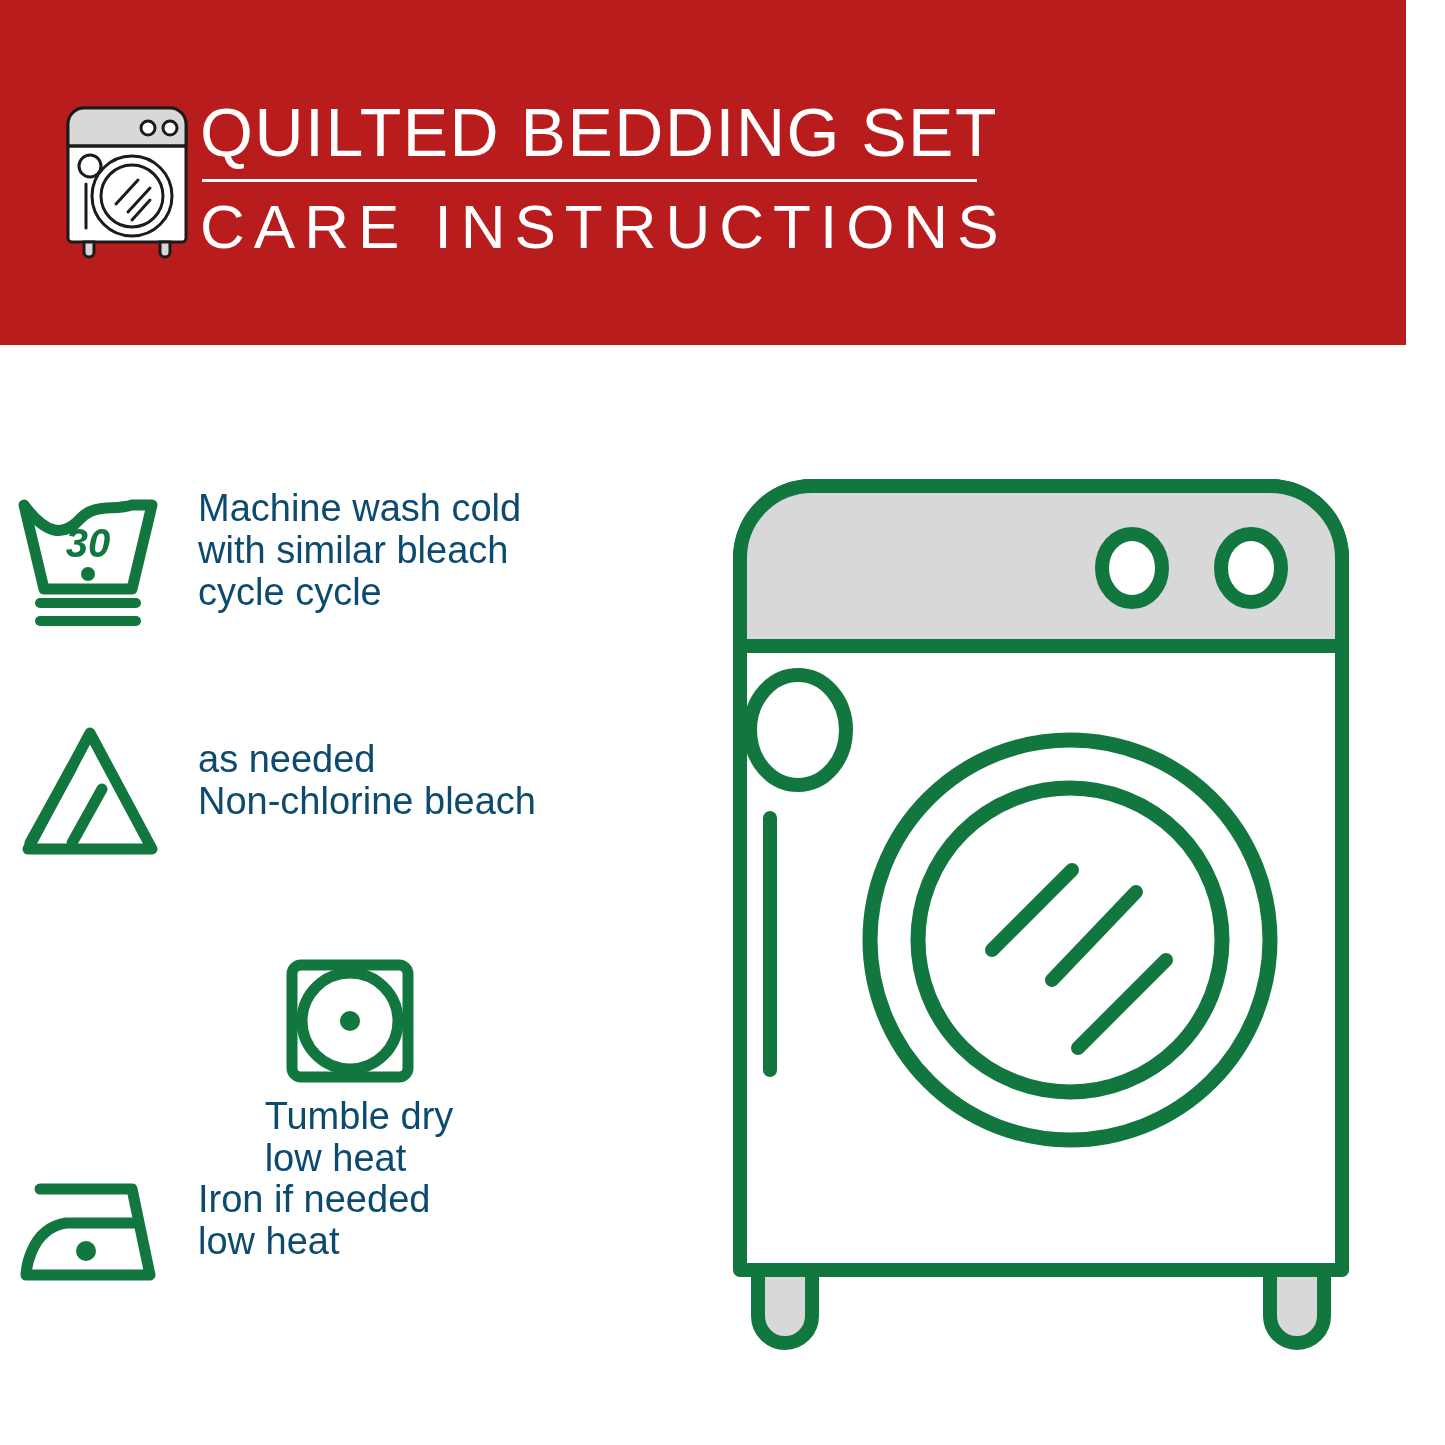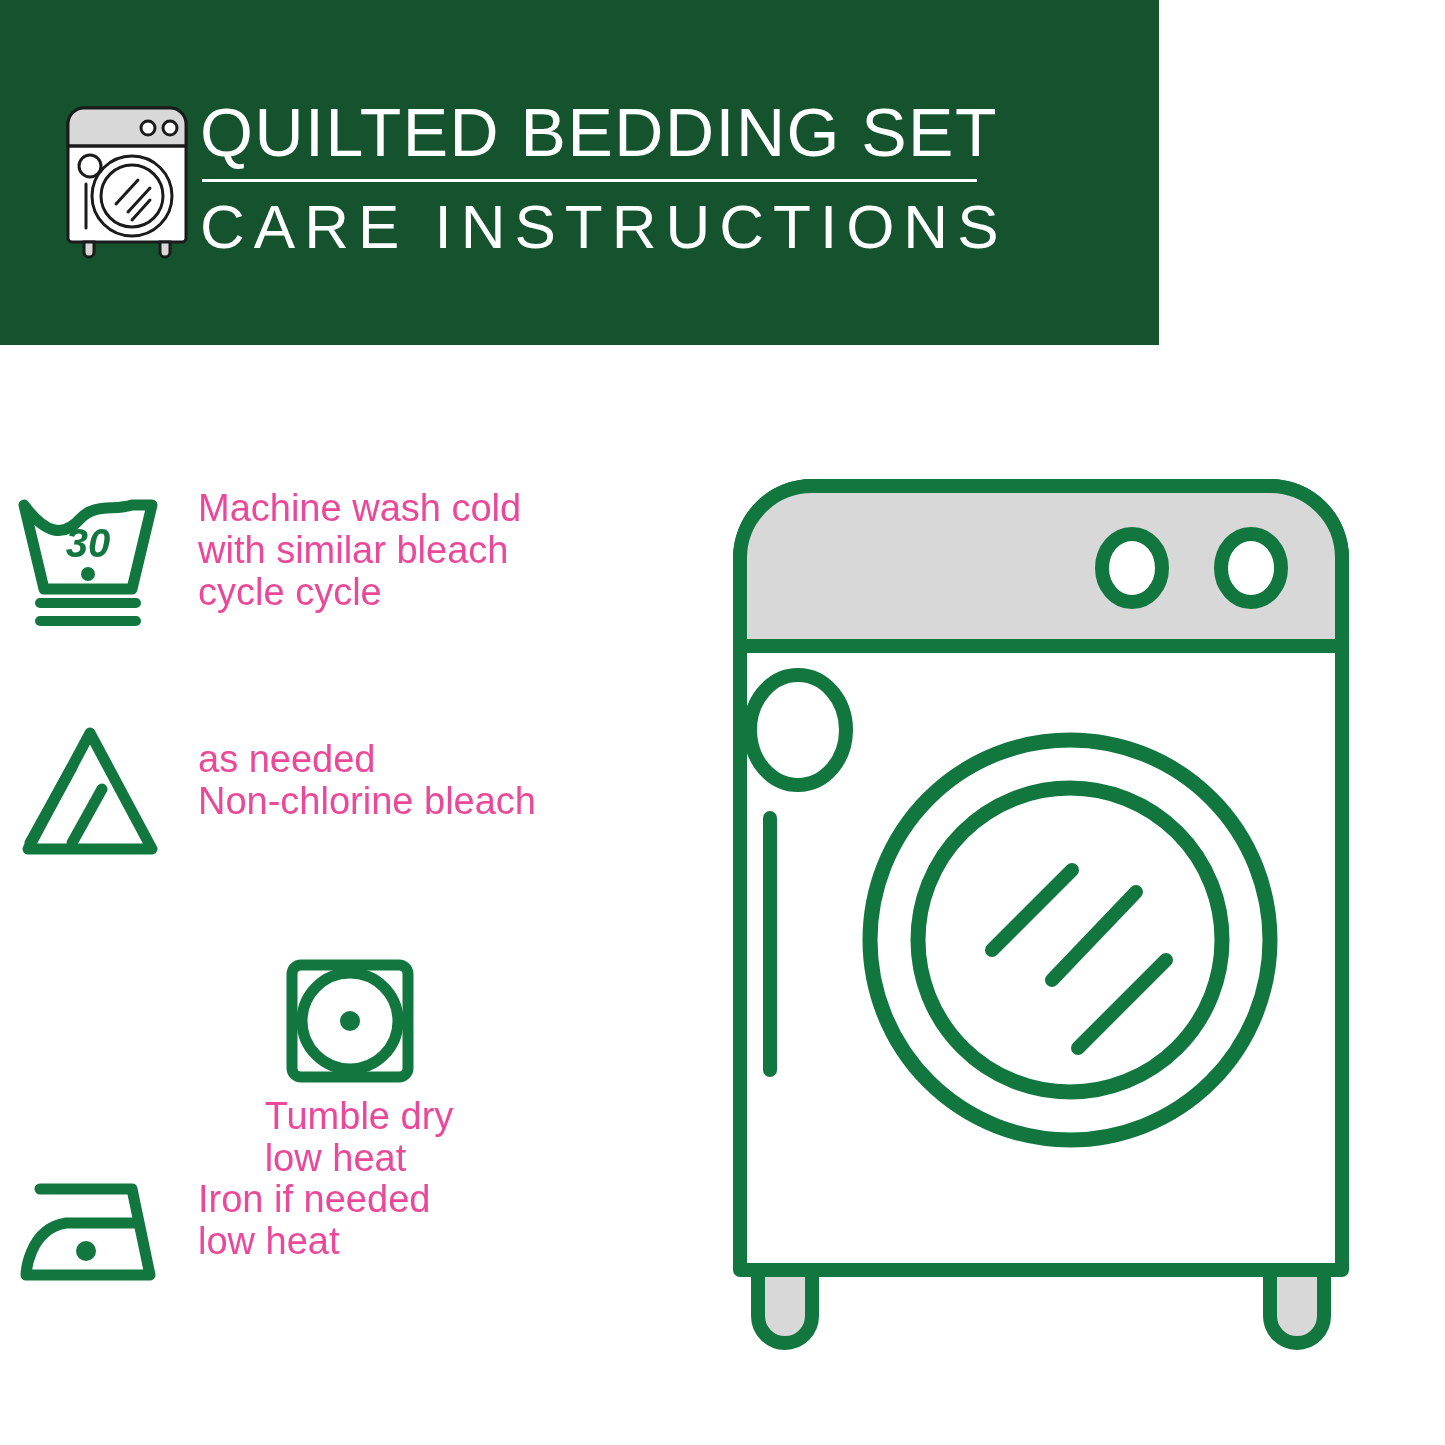--- a/index.html
+++ b/index.html
@@ -14,23 +14,23 @@
     background: #ffffff;
     overflow: hidden;
     font-family: "Liberation Sans", sans-serif;
   }
 
   
   #header-band {
     position: absolute;
     left: 0;
     top: 0;
-    width: 1159px;
+    width: 1406px;
     height: 345px;
-    background: #14532d;
+    background: #b91c1c;
   }
   #header-logo {
     position: absolute;
     left: 62px;
     top: 100px;
     width: 130px;
     height: 160px;
   }
   #header-text {
     position: absolute;
@@ -82,21 +82,21 @@
     height: 170px;
     display: flex;
     align-items: flex-end;
     justify-content: center;
     font-style: italic;
   }
   .care-symbol svg { display: block; }
   .care-text {
     font-size: 38px;
     line-height: 42px;
-    color: #ec4899;
+    color: #0c4a6e;
     font-weight: 400;
     letter-spacing: 0px;
     padding-left: 18px;
   }
   .care-text .line { display: block; white-space: nowrap; }
 
   #care-row-0 { top: 120px; }
   #care-row-1 { top: 350px; }
   #care-row-2 { top: 580px; flex-direction: column; }
   #care-row-3 { top: 790px; }

